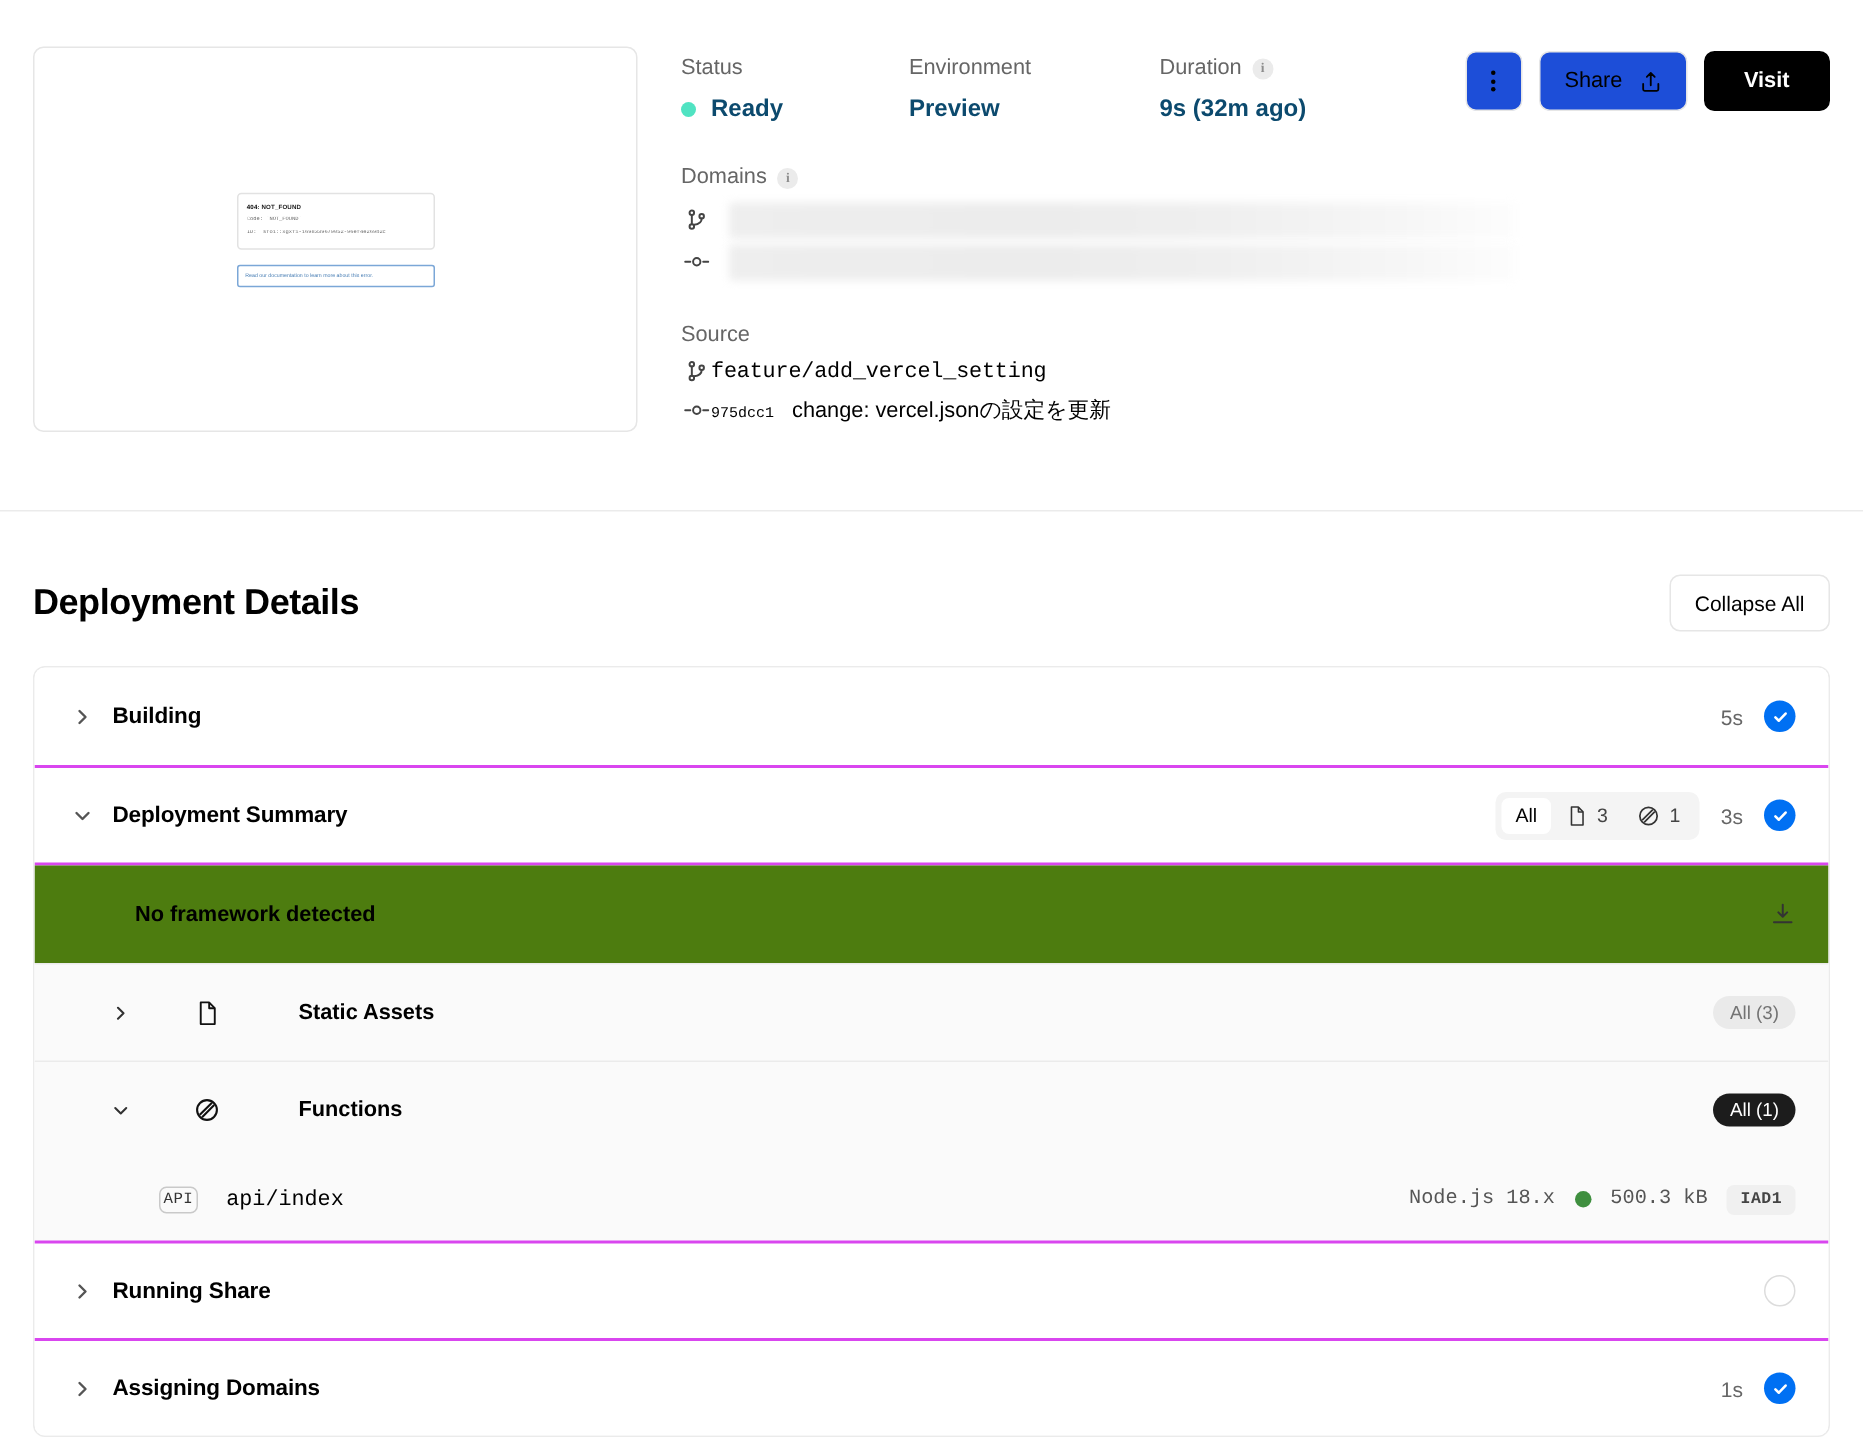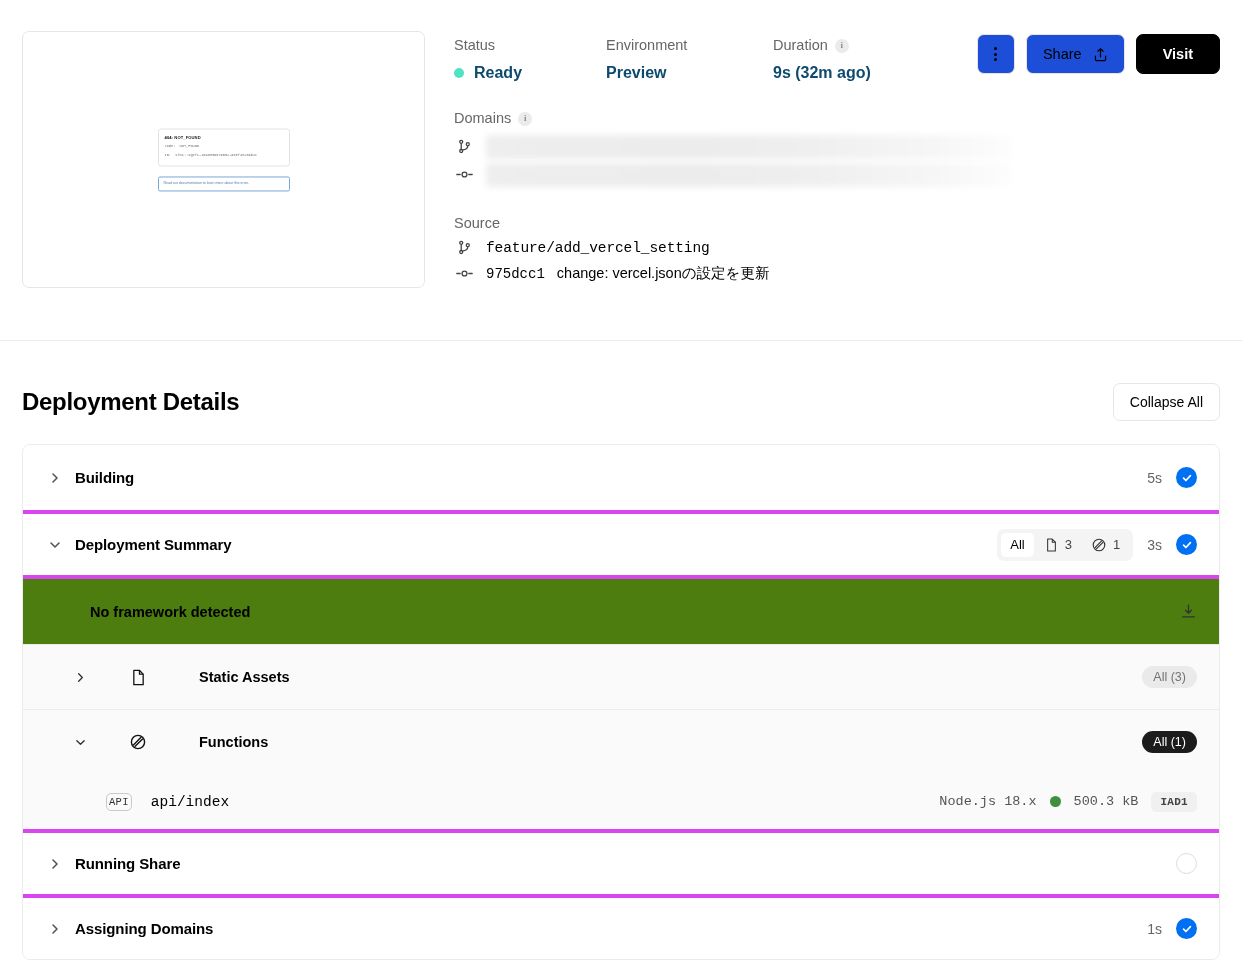--- a/index.html
+++ b/index.html
@@ -128,39 +128,39 @@
   .kebab i { width: 3px; height: 3px; border-radius: 50%; background: #000; display: block; }
 
   
   .sub-block { margin-top: 26px; }
   .sub-label {
     font-size: 14.5px; color: #666666;
     display: flex; align-items: center; gap: 7px;
     line-height: 1.3;
   }
   .sub-row {
-    display: flex; align-items: center; gap: 12px;
+    display: flex; align-items: center; 
     margin-top: 4px;
     height: 22px;
   }
   .sub-row .glyph { width: 20px; flex: 0 0 auto; display: flex; align-items: center; justify-content: center; }
   .blur-bar {
     height: 24px;
     border-radius: 2px;
     background: linear-gradient(90deg, #eeeeee 0%, #ececec 40%, #efefef 62%, #f6f6f6 85%, #fdfdfd 100%);
     filter: blur(3px);
   }
   .blur-1 { width: 525px; }
   .blur-2 { width: 525px; }
   .domains-rows { margin-top: 6px; }
   .domains-rows .sub-row { height: 26px; gap: 12px; margin-top: 0; }
   .domains-rows .sub-row + .sub-row { margin-top: 2px; }
   .src-branch { font-family: "Liberation Mono", monospace; font-size: 14.5px; letter-spacing: -0.1px; }
   .src-commit { display: flex; align-items: baseline; gap: 12px; }
-  .sha { font-family: "Liberation Mono", monospace; font-size: 14px; color: #000; }
+  .sha { font-family: "Liberation Mono", monospace; font-size: 10px; color: #000; }
   .commit-msg { font-size: 14.5px; color: #000; font-weight: 500; }
 
   
   .details { padding: 0 22px; }
   .details-head {
     display: flex; align-items: center; justify-content: space-between;
     padding-top: 42px; padding-bottom: 23px;
   }
   .details-title { font-size: 24px; font-weight: 700; letter-spacing: -0.3px; color: #000; }
   .btn-collapse {
@@ -174,21 +174,21 @@
     border-radius: 8px;
     overflow: hidden;
     background: #fff;
   }
   .prow {
     display: flex; align-items: center;
     height: 65px;
     padding: 0 22px 0 26px;
     background: #fff;
   }
-  .prow + .prow, .prow + .sub-wrap, .sub-wrap + .prow { border-top: 4px solid #d946ef; }
+  .prow + .prow, .prow + .sub-wrap, .sub-wrap + .prow { border-top: 2px solid #d946ef; }
   .prow .chev { width: 18px; flex: 0 0 auto; color: #555; display: flex; align-items: center; }
   .prow-label {
     font-size: 15px; font-weight: 700; color: #000;
     margin-left: 8px; flex: 1 1 auto; letter-spacing: -0.1px;
   }
   .prow-right { display: flex; align-items: center; gap: 14px; flex: 0 0 auto; }
   .dur-text { font-size: 14px; color: #666; }
   .check {
     width: 21px; height: 21px; border-radius: 50%;
     background: #0070f3; display: inline-flex; align-items: center; justify-content: center;

